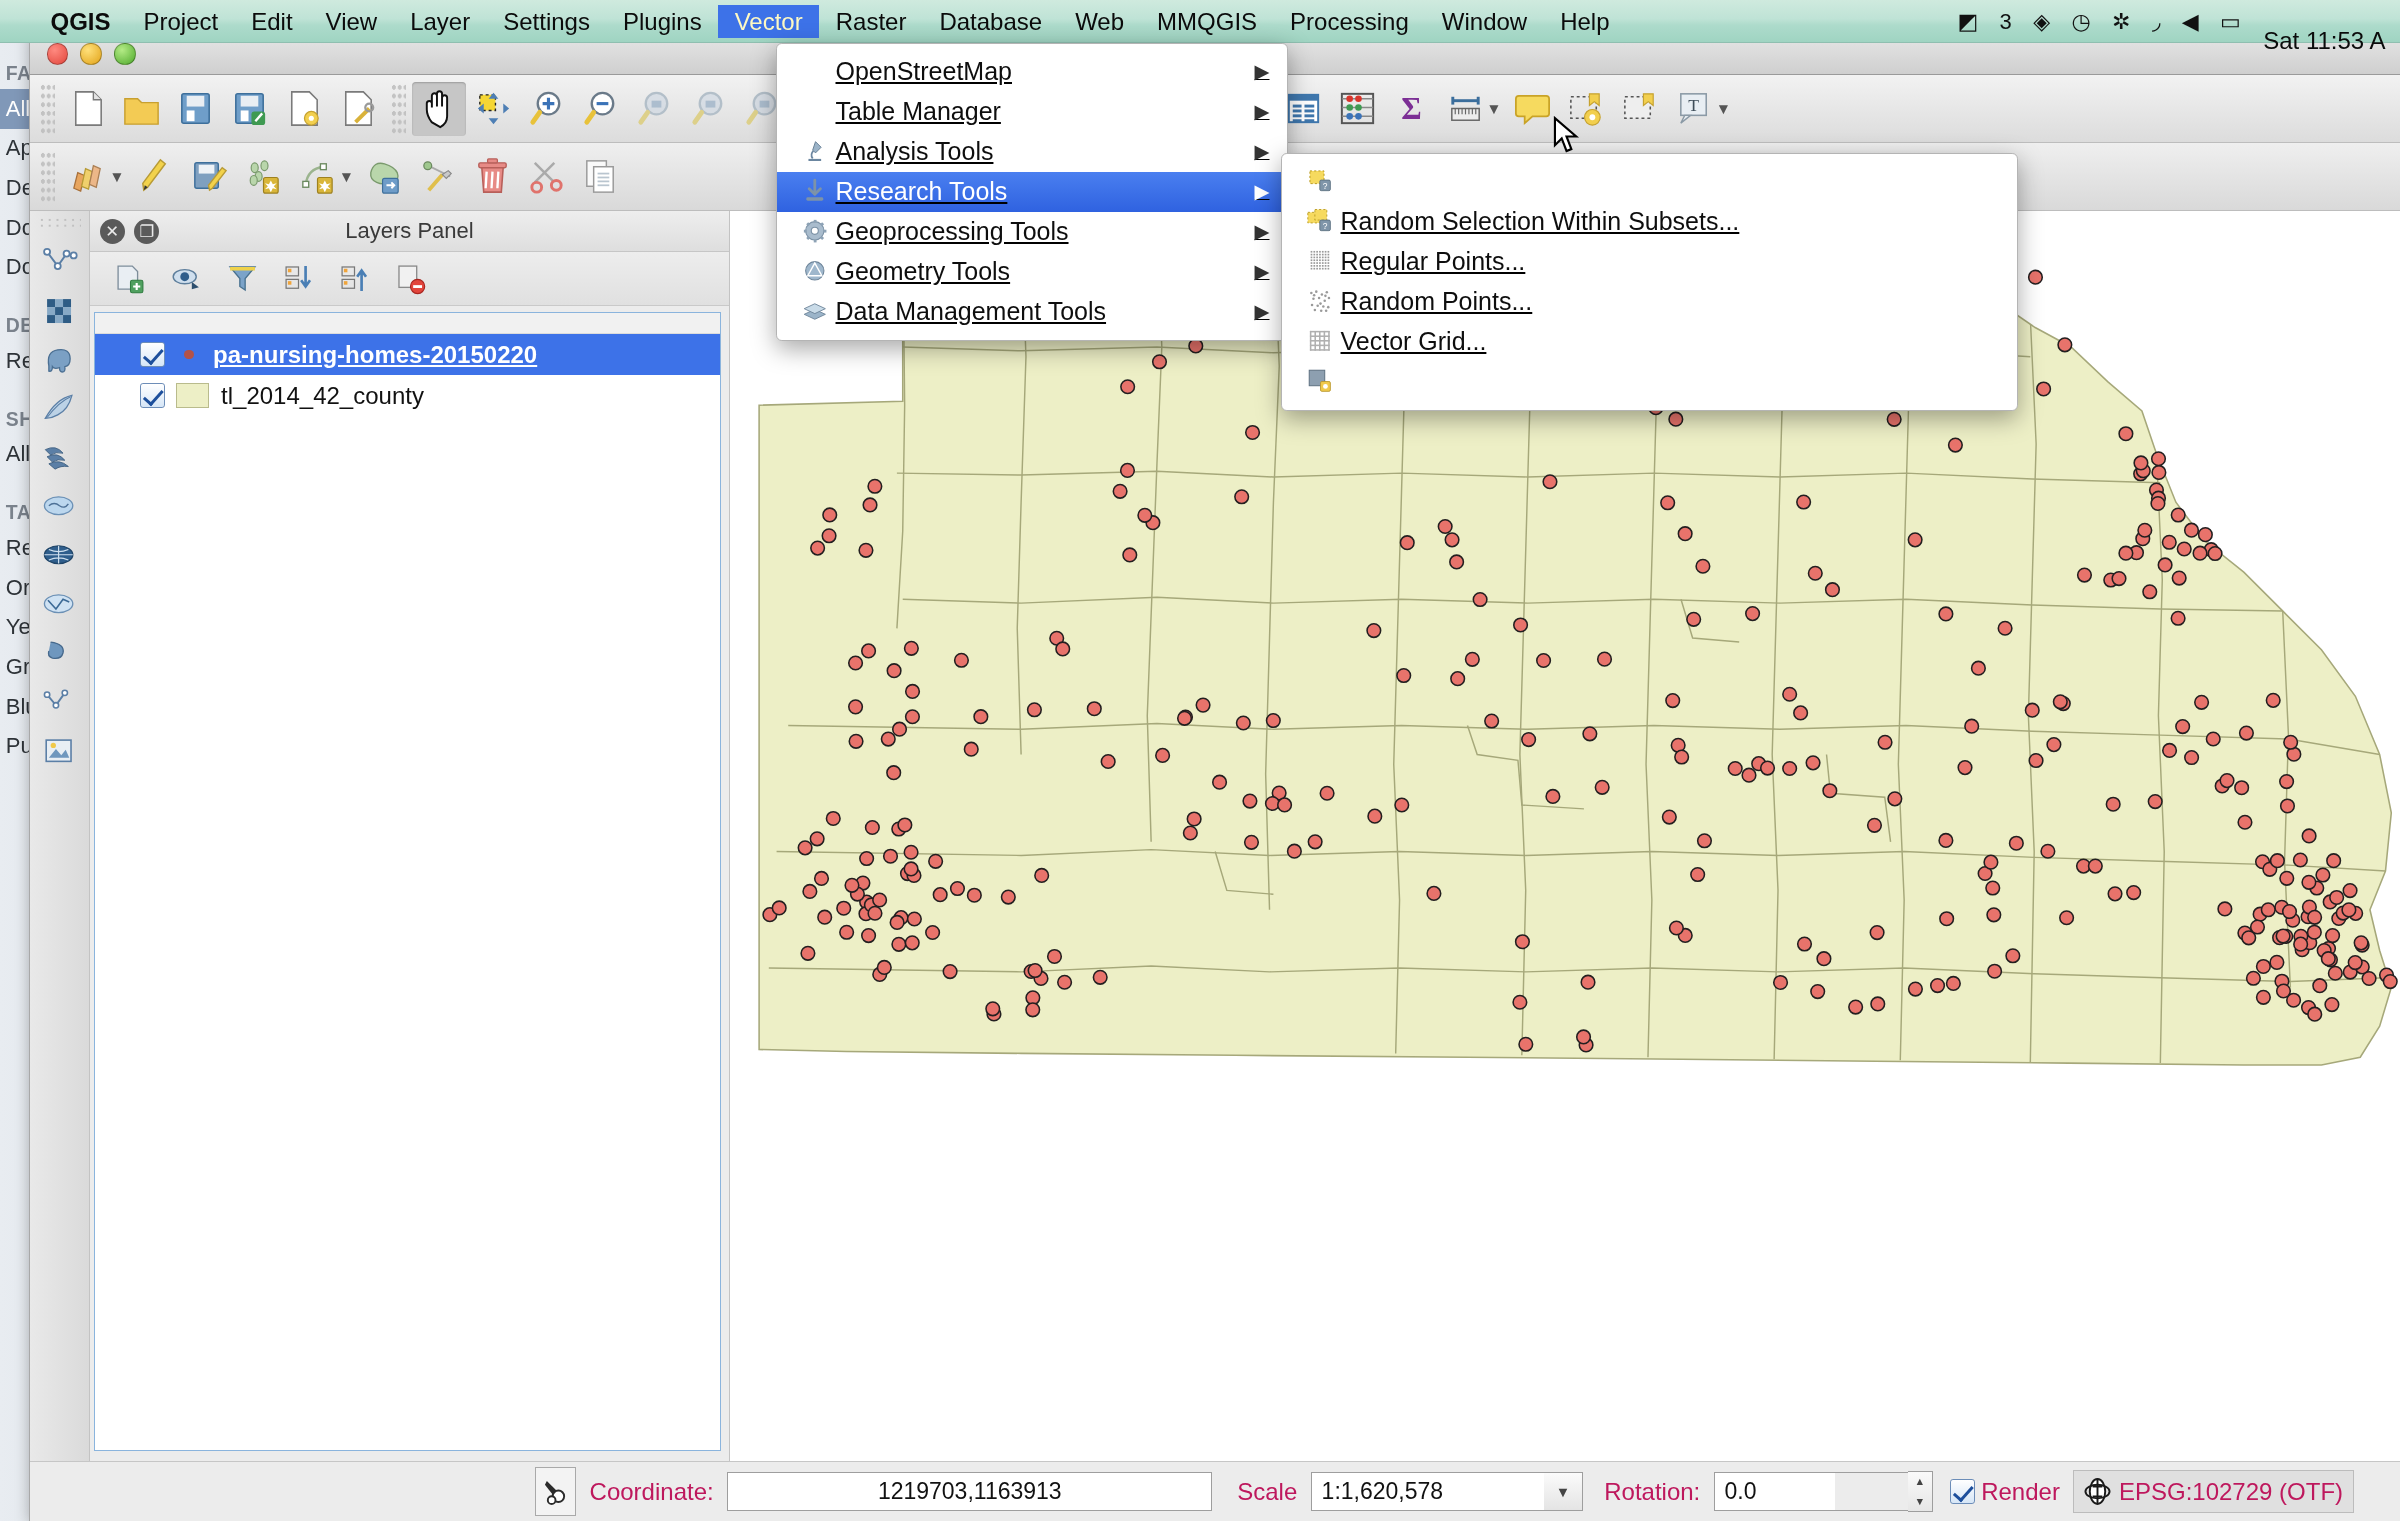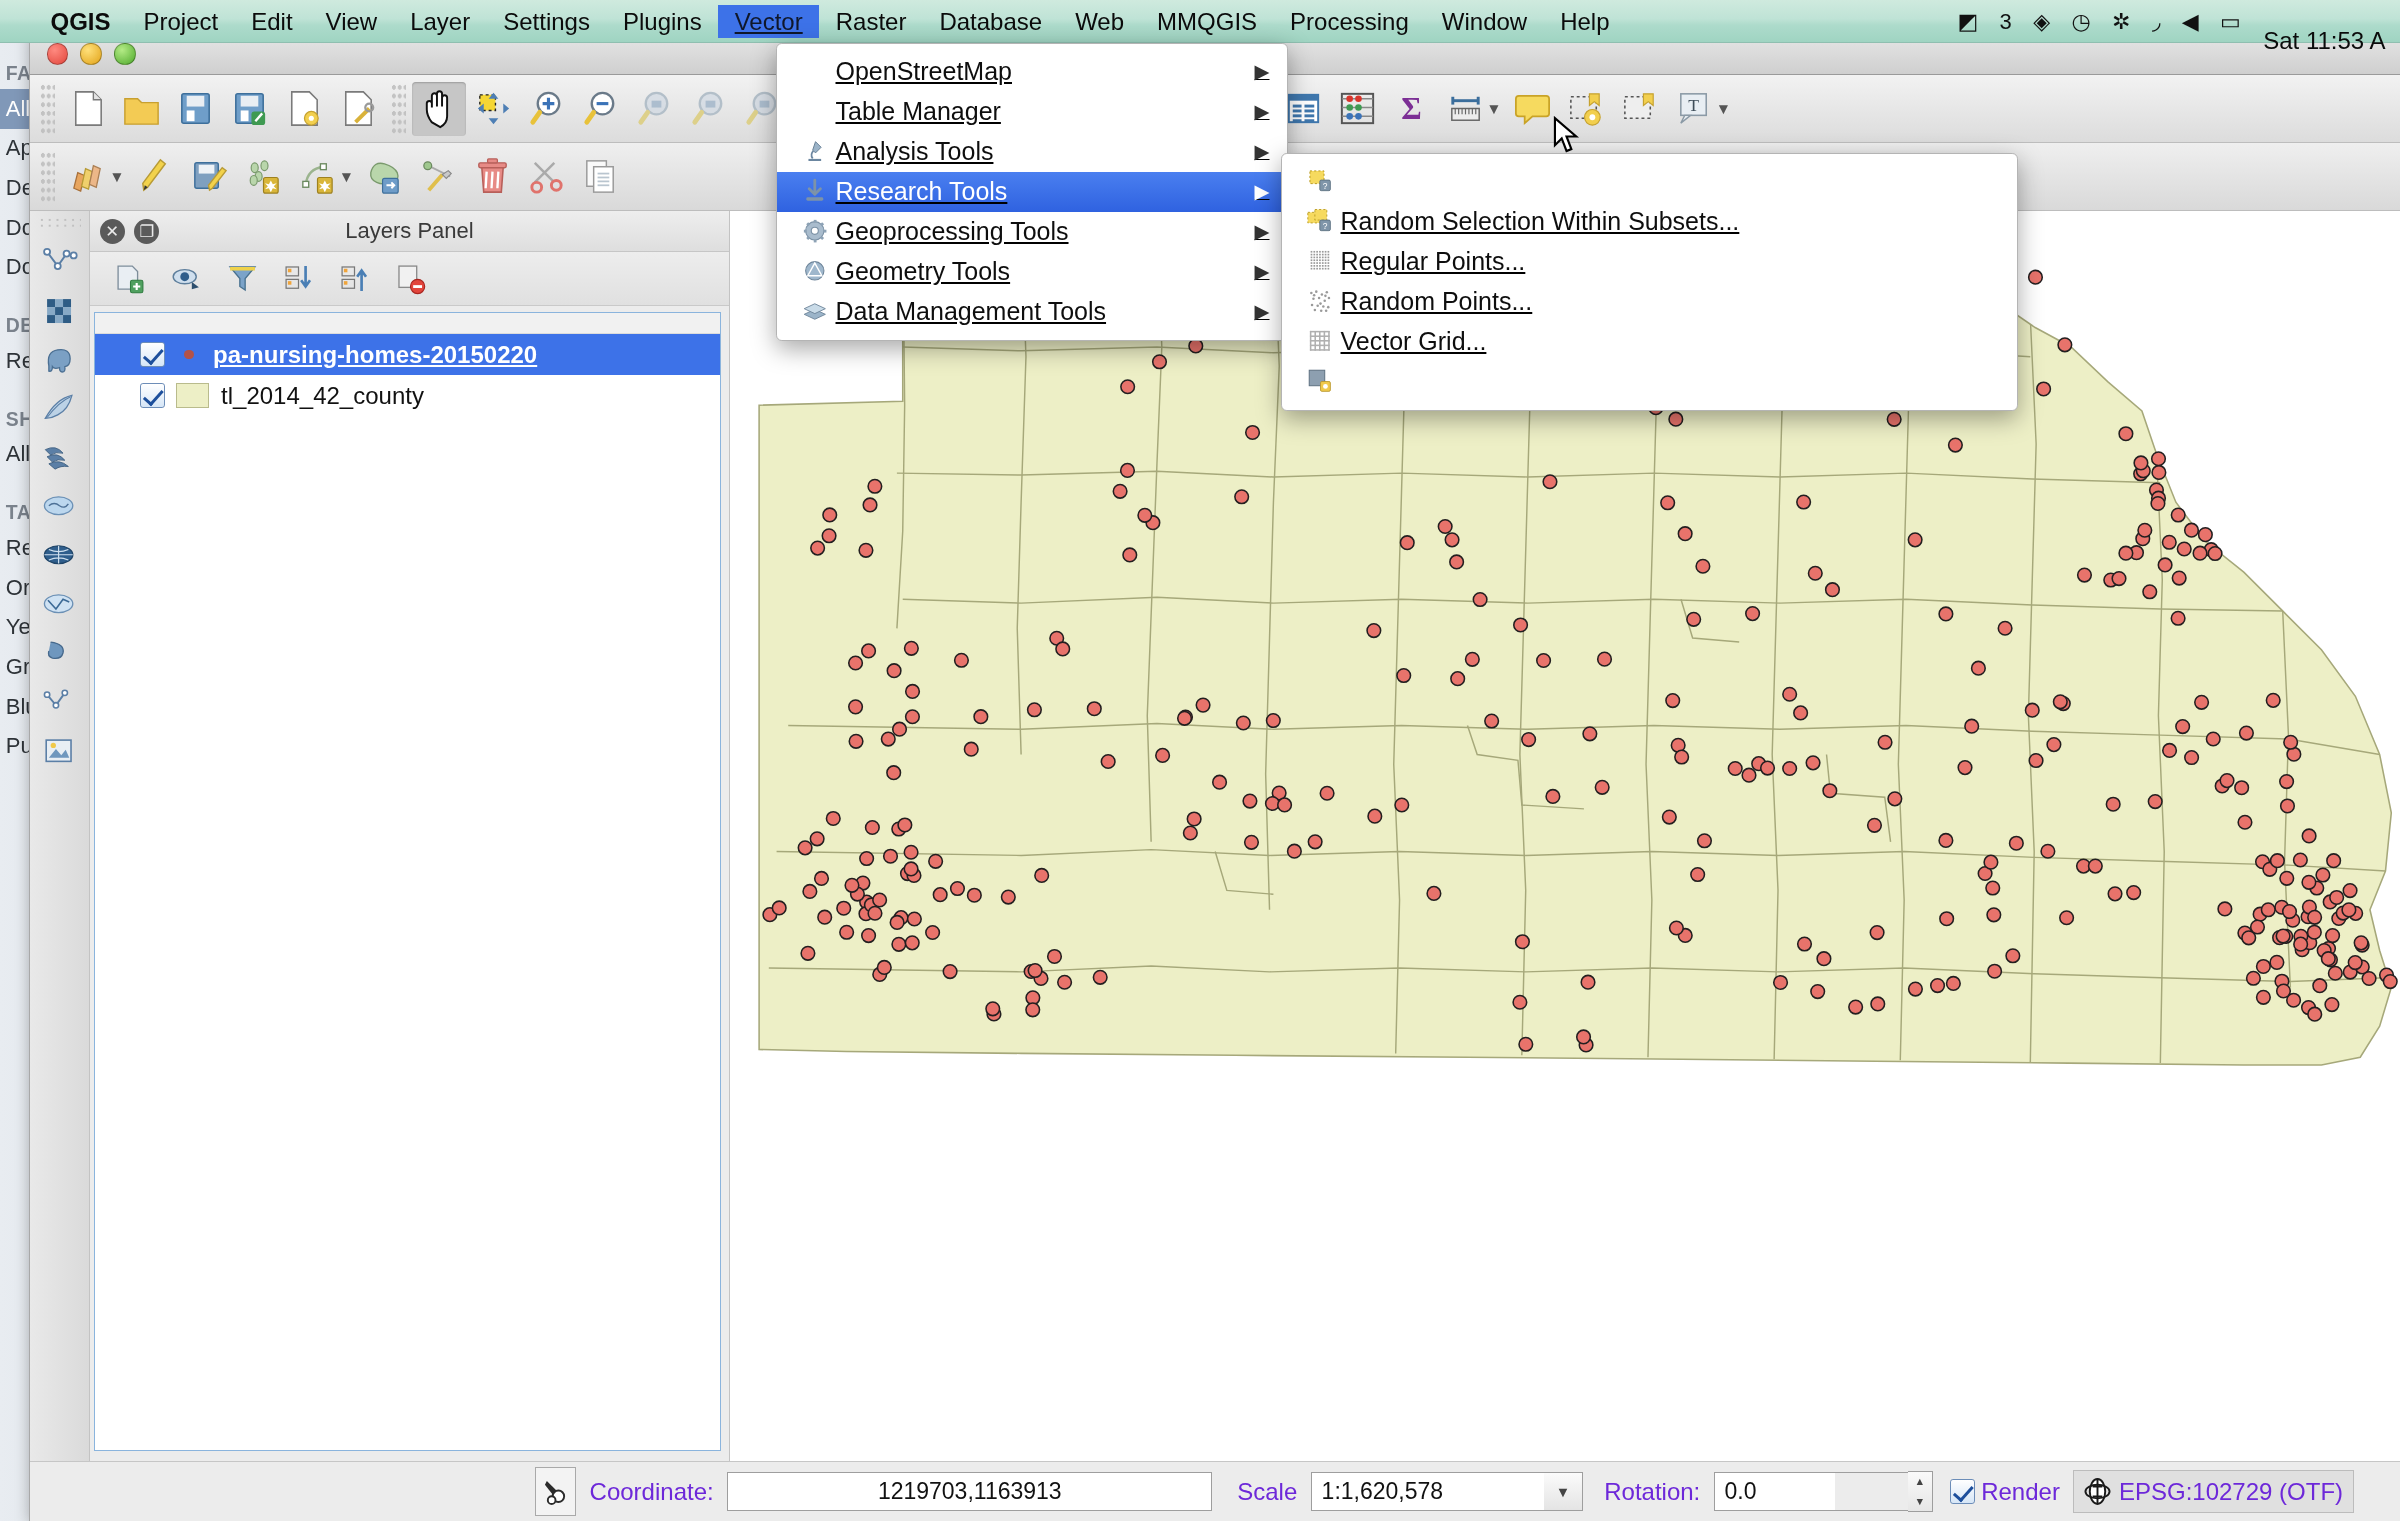--- a/index.html
+++ b/index.html
@@ -38,21 +38,21 @@
     position: absolute; left: 0; top: 0; width: 2401px; height: 43px;
     background: linear-gradient(to bottom,#cfeade 0%, #bfe3d6 45%, #addbcb 60%, #9fd4c2 100%);
     display: flex; align-items: center;
     border-bottom: 1px solid #8fbfb0;
     z-index: 60;
     font-size: 24px;
     padding-left: 35px;
   }
   .mb-item { padding: 0 16.5px; height: 33px; line-height: 33px; color: #0b0b0b; white-space: nowrap; }
   .mb-item.apple { font-weight: bold; padding-left: 15.5px; }
-  .mb-item.active { background: #3d72e8; color: #0f172a; text-decoration: underline; }
+  .mb-item.active { background: #3d72e8; color: #fef9c3; }
   .mb-right { margin-left: auto; display: flex; align-items: center; padding-right: 5.8px; }
   .mb-ico { padding: 0 10.7px; height: 33px; line-height: 31px; font-size: 22px; color:#111; display:flex; align-items:center;}
   .mb-clock { padding: 0 9.7px 0 11.6px; font-size: 24px; color:#0b0b0b; white-space: nowrap; margin-top: 40px;}
 
   
   .qgis-win {
     position: absolute; left: 29px; top: 33px; width: 2372px; height: 1489px;
     background: #ececec; border: 1px solid #a8a8a8;
     box-shadow: 0 1.9px 13.6px rgba(0,0,0,.28);
     z-index: 20; overflow: hidden;
@@ -161,21 +161,21 @@
   
   .statusbar {
     position: absolute; left: 0; right: 0; bottom: 0; height: 60px;
     background: #ececec; border-top: 1px solid #c6c6c6;
     display: flex; align-items: center; padding-left: 505px; gap: 0;
   }
   .sb-icon-btn {
     width: 41px; height: 49px; border: 1px solid #a9a9a9; background:#f3f3f3;
     display:flex; align-items:center; justify-content:center; margin-right: 13.6px;
   }
-  .sb-label { font-size: 24px; color: #6d28d9; margin-right: 13.6px; white-space: nowrap; }
+  .sb-label { font-size: 24px; color: #be185d; margin-right: 13.6px; white-space: nowrap; }
   .sb-field {
     height: 39px; background:#fff; border: 1px solid #9e9e9e;
     display:flex; align-items:center; justify-content:center;
     font-size: 23px; color:#111; padding: 0 9.7px;
   }
   .sb-coord { width: 485px; }
   .sb-scale { width: 233px; justify-content:flex-start; border-right:none; }
   .sb-combo-btn {
     width: 39px; height: 39px; border: 1px solid #9e9e9e; border-left: none;
     background: linear-gradient(to bottom,#fbfbfb,#e4e4e4);

